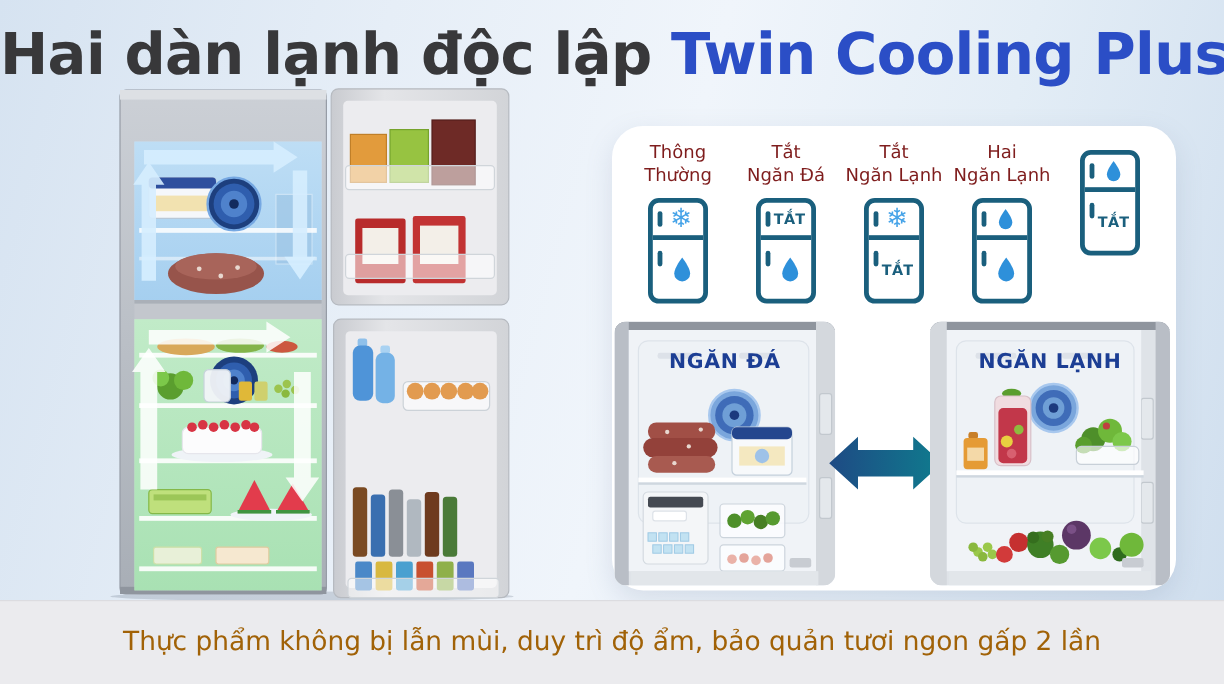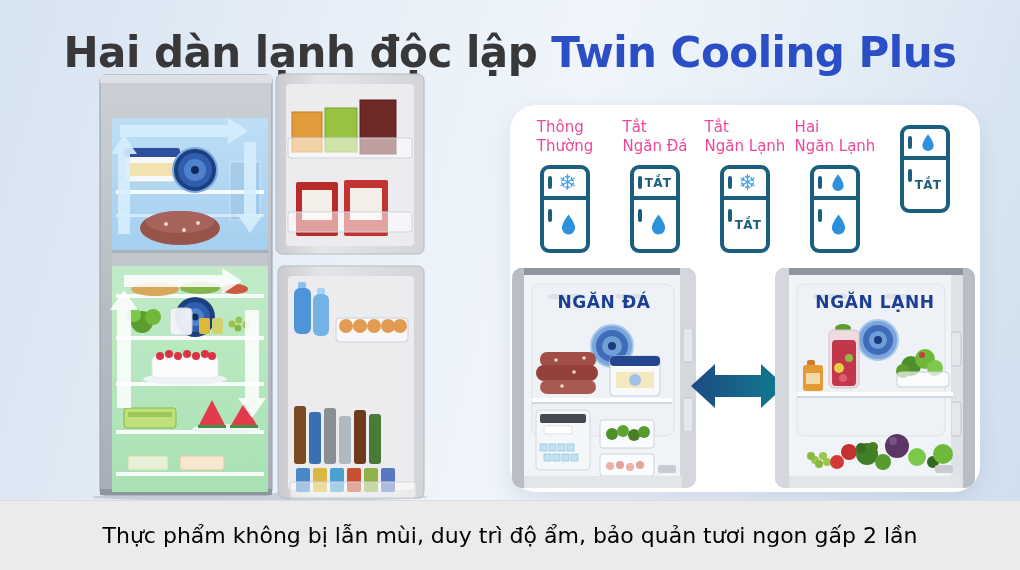--- a/index.html
+++ b/index.html
@@ -4,40 +4,40 @@
 <style>
   * { margin:0; padding:0; box-sizing:border-box; }
   html,body { width:1020px; height:570px; overflow:hidden; }
   body{
     font-family:"DejaVu Sans","Liberation Sans",sans-serif;
     position:relative;
     background:linear-gradient(105deg,#d6e3f1 0%,#e6eef7 28%,#f0f5fb 52%,#e3edf6 74%,#cfdeee 100%);
   }
   
   .title{
-    position:absolute; top:28px; left:0; width:100%;
-    text-align:center; font-size:42px; font-weight:bold;
+    position:absolute; top:18px; left:0; width:100%;
+    text-align:center; font-size:48px; font-weight:bold;
     color:#38383a; letter-spacing:-0.5px; white-space:nowrap;
   }
   .title .hl{ color:#2b4ec6; }
   
   .big-fridge{ position:absolute; left:80px; top:70px; }
   
   .panel{
     position:absolute; left:510px; top:105px; width:470px; height:387px;
     background:#ffffff; border-radius:26px;
     box-shadow:0 8px 22px rgba(110,130,160,0.18);
   }
   .modes{
     position:absolute; top:13px; left:10px; right:10px; height:145px;
     display:flex; justify-content:space-between;
   }
   .mode{ width:92px; display:flex; flex-direction:column; align-items:center; }
   .mode-label{
-    font-size:15px; line-height:19px; color:#ec4899; 
+    font-size:15px; line-height:19px; color:#7f1d1d; text-align:center;
     font-weight:500; height:40px;
   }
   .mfridge{
     margin-top:7px; width:50px; height:88px; background:#fff;
     border:4px solid #1a5f7d; border-radius:9px;
     display:flex; flex-direction:column;
   }
   .mtop{ height:31px; border-bottom:4px solid #1a5f7d; position:relative;
          display:flex; align-items:center; justify-content:center; }
   .mbot{ flex:1; position:relative; display:flex; align-items:center; justify-content:center; }
@@ -58,21 +58,21 @@
     position:absolute; top:24px; left:0; width:100%; text-align:center;
     color:#1c3e94; font-weight:bold; font-size:17px; letter-spacing:0.6px;
   }
   .swap-arrow{ position:absolute; left:178px; top:252px; }
   
   .caption-bar{
     position:absolute; left:0; top:500px; width:1020px; height:70px;
     background:#ebebee; display:flex; align-items:center; justify-content:center;
     border-top:1px solid #dcdce0;
   }
-  .caption-text{ font-size:22px; color:#000000; }
+  .caption-text{ font-size:22px; color:#a16207; }
 </style>
 </head>
 <body>
 
 <div class="title">
   <span>Hai dàn lạnh độc lập</span>
   <span> </span>
   <span class="hl">Twin Cooling Plus</span>
 </div>
 

